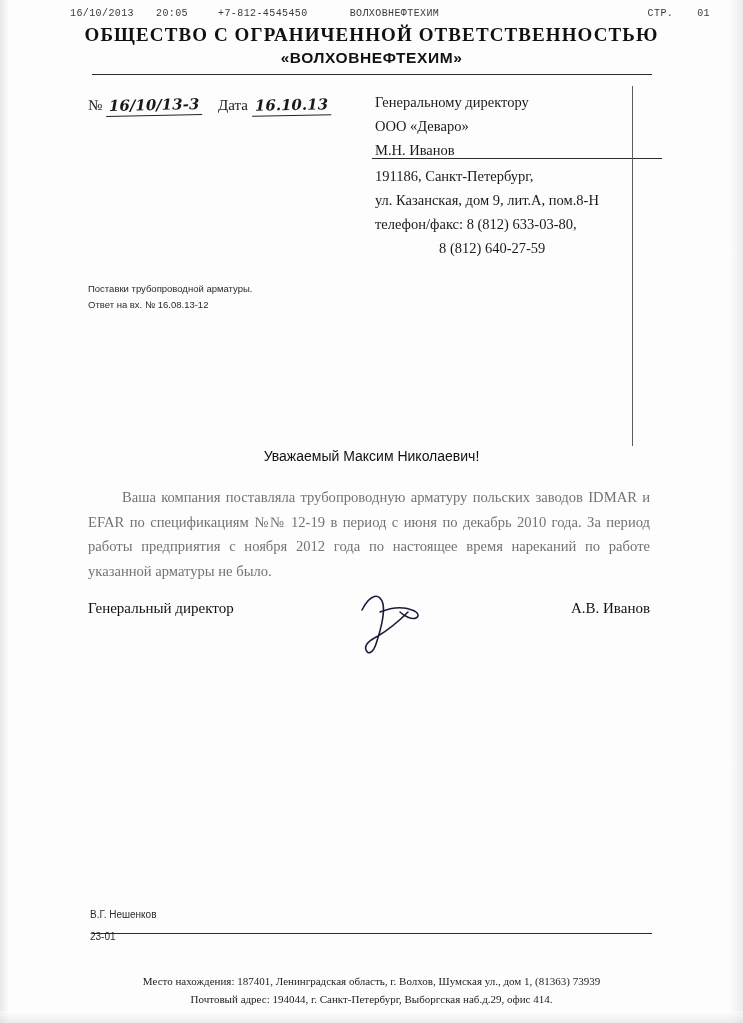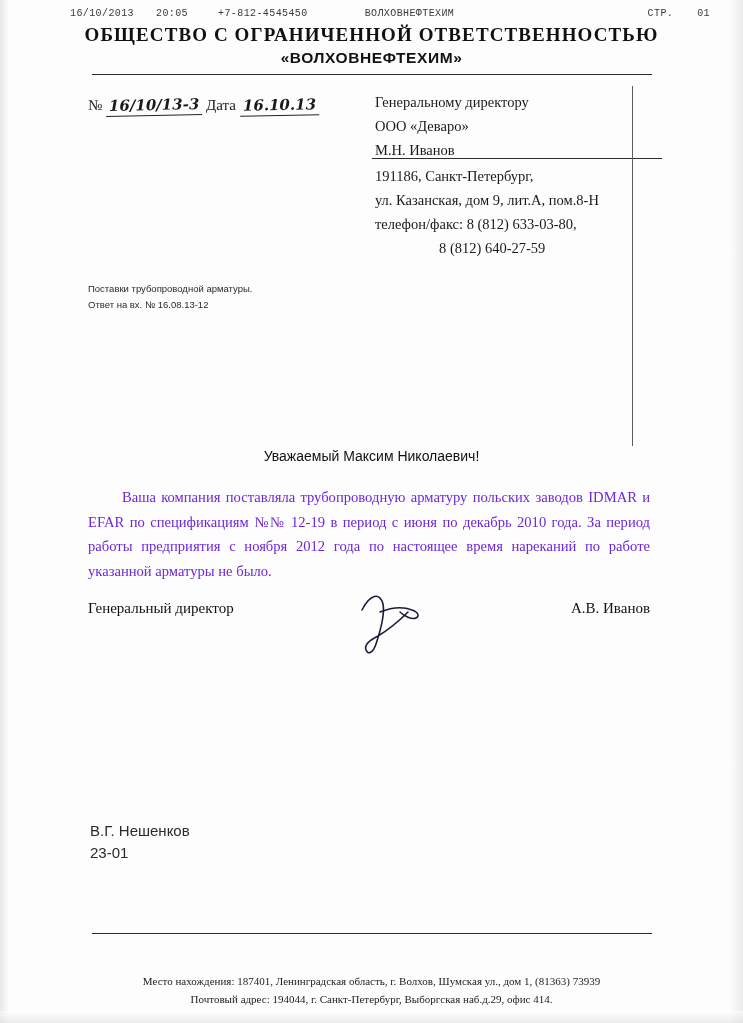--- a/index.html
+++ b/index.html
@@ -51,21 +51,21 @@
     font-family: "Liberation Mono", monospace;
     font-size: 10px;
     letter-spacing: .4px;
     color: #3a3a3a;
     display: flex;
     align-items: baseline;
     gap: 8px;
   }
   .fax-header .fx-date { margin-right: 14px; }
   .fax-header .fx-time { margin-right: 22px; }
-  .fax-header .fx-number { margin-right: 49px; }
+  .fax-header .fx-number { margin-right: 34px; }
   .fax-header .fx-name { margin-right: auto; }
   .fax-header .fx-pagelabel { margin-right: 16px; }
 
   
   .company-title {
     position: absolute;
     top: 24px;
     left: 0;
     width: 743px;
     text-align: center;
@@ -108,21 +108,21 @@
   .hand {
     font-family: "DejaVu Serif", serif;
     font-style: italic;
     font-weight: bold;
     font-size: 15px;
     border-bottom: 1px solid #222;
     padding: 0 3px 1px 3px;
     display: inline-block;
     transform: rotate(-1.2deg);
   }
-  .refline .lbl-date { }
+  .refline .lbl-date { margin-left: 12px; }
 
   
   .addressee {
     position: absolute;
     top: 90px;
     left: 375px;
     width: 290px;
     font-size: 14.5px;
     line-height: 24px;
   }
@@ -181,21 +181,21 @@
   
   .body-text {
     position: absolute;
     top: 485px;
     left: 88px;
     width: 562px;
     font-size: 14.6px;
     line-height: 24.5px;
     text-align: justify;
     text-indent: 34px;
-    color: #6d28d9;
+    color: #737373;
   }
 
   
   .sign-row {
     position: absolute;
     top: 600px;
     left: 88px;
     width: 562px;
     display: flex;
     justify-content: space-between;
@@ -206,24 +206,24 @@
     position: absolute;
     top: 588px;
     left: 350px;
     width: 90px;
     height: 70px;
   }
 
   
   .executor {
     position: absolute;
-    top: 820px;
+    top: 904px;
     left: 90px;
     font-family: "Liberation Sans", sans-serif;
-    font-size: 15px;
+    font-size: 10px;
     line-height: 22px;
     color: #2b2b2b;
   }
 
   
   .footer-rule {
     position: absolute;
     top: 933px;
     left: 92px;
     width: 560px;

